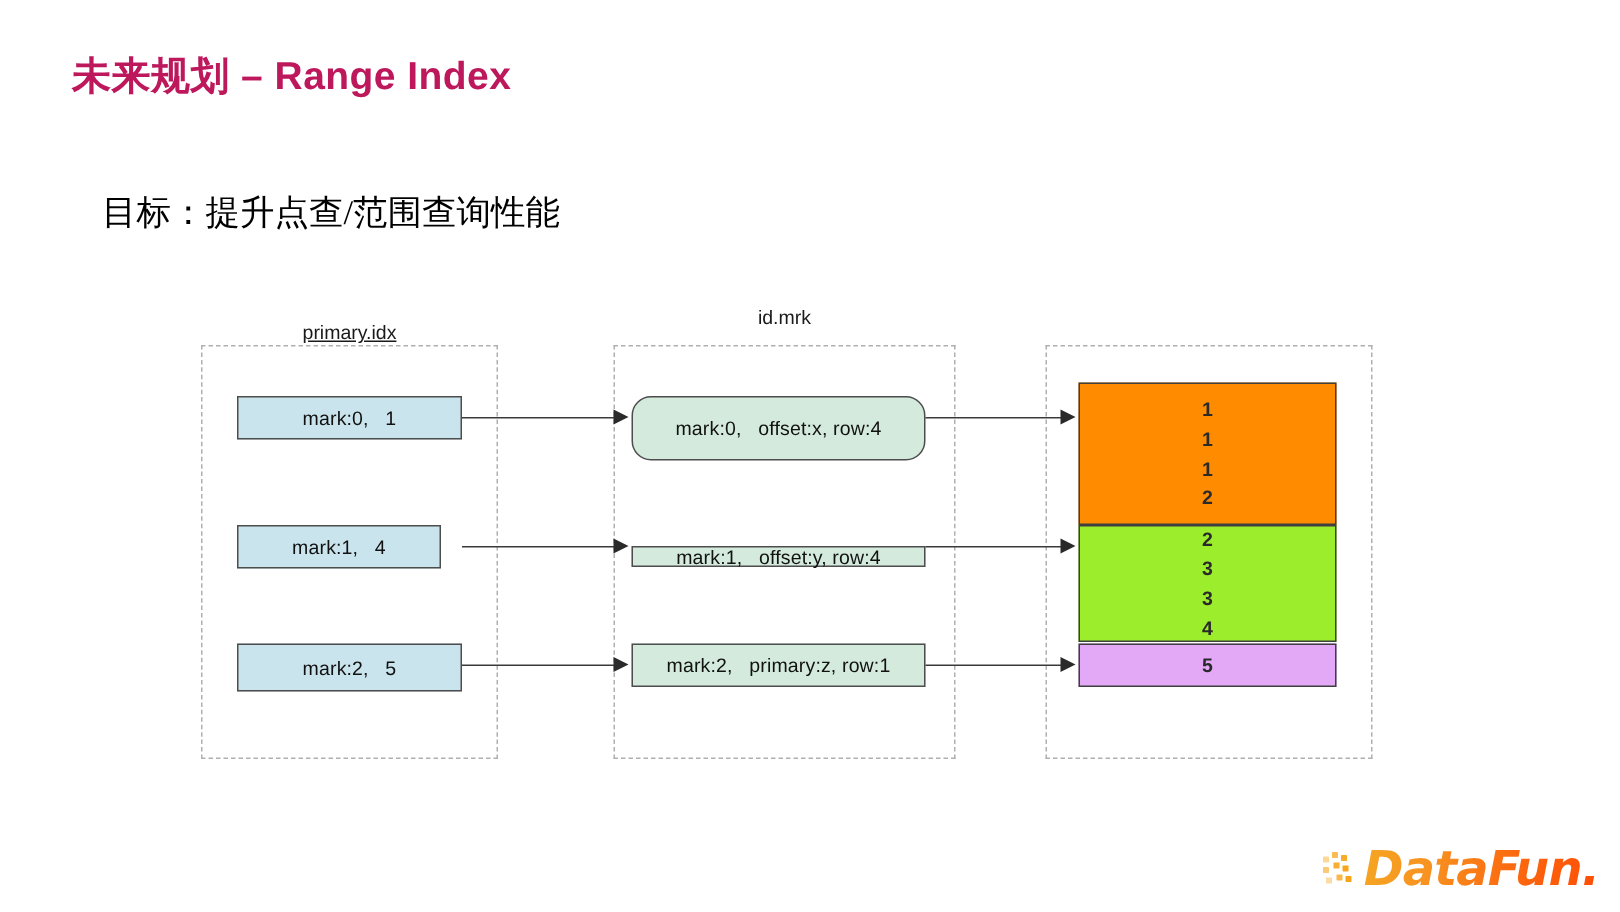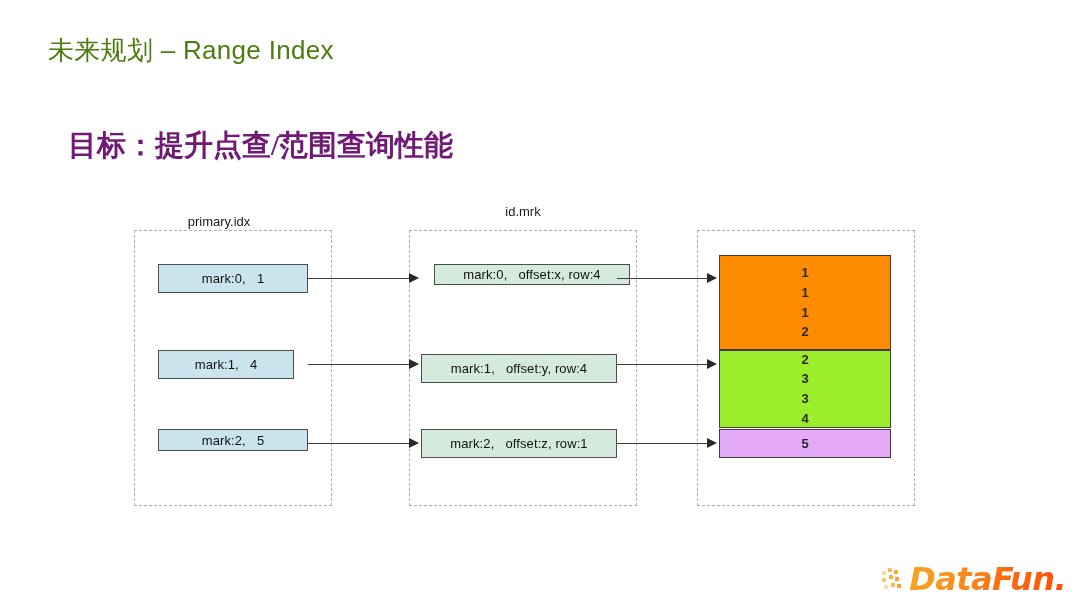--- a/index.html
+++ b/index.html
@@ -15,36 +15,36 @@
     font-family: "Liberation Sans", sans-serif;
     -webkit-font-smoothing: antialiased;
   }
 
   
   .slide-title {
     position: absolute;
     left: 48px;
     top: 33px;
     font-size: 26px;
-    font-weight: 400;
-    color: #4d7c0f;
+    font-weight: 700;
+    color: #be185d;
     letter-spacing: 0.3px;
     white-space: nowrap;
     text-align: center;
   }
 
   
   .slide-subtitle {
     position: absolute;
     left: 68px;
     top: 126px;
     font-family: "Liberation Serif", serif;
-    font-size: 29px;
-    font-weight: 700;
-    color: #701a75;
+    font-size: 23px;
+    font-weight: 400;
+    color: #000000;
     white-space: nowrap;
   }
 
   
   .diagram {
     position: absolute;
     left: 0;
     top: 0;
     width: 1080px;
     height: 608px;
@@ -152,33 +152,33 @@
 </style>
 </head>
 <body>
 
 <div class="slide-title">未来规划 – Range Index</div>
 
 <div class="slide-subtitle">目标：提升点查/范围查询性能</div>
 
 <div class="diagram">
 
-  <div class="group-label" style="left:120px; top:214px; width:198px;">primary.idx</div>
+  <div class="group-label" style="left:134px; top:214px; width:198px;text-decoration:underline;">primary.idx</div>
   <div class="group-box" style="left:134px; top:230px; width:198px; height:276px;"></div>
 
   <div class="node idx" style="left:158px; top:264px; width:150px; height:29px;">mark:0,   1</div>
   <div class="node idx" style="left:158px; top:350px; width:136px; height:29px;">mark:1,   4</div>
-  <div class="node idx" style="left:158px; top:429px; width:150px; height:22px;">mark:2,   5</div>
+  <div class="node idx" style="left:158px; top:429px; width:150px; height:32px;">mark:2,   5</div>
 
   <div class="group-label" style="left:409px; top:204px; width:228px;">id.mrk</div>
   <div class="group-box" style="left:409px; top:230px; width:228px; height:276px;"></div>
 
-  <div class="node mrk" style="left:434px; top:264px; width:196px; height:21px;">mark:0,   offset:x, row:4</div>
-  <div class="node mrk" style="left:421px; top:354px; width:196px; height:29px;">mark:1,   offset:y, row:4</div>
-  <div class="node mrk" style="left:421px; top:429px; width:196px; height:29px;">mark:2,   offset:z, row:1</div>
+  <div class="node mrk" style="left:421px; top:264px; width:196px; height:43px;border-radius:13px;">mark:0,   offset:x, row:4</div>
+  <div class="node mrk" style="left:421px; top:364px; width:196px; height:14px;">mark:1,   offset:y, row:4</div>
+  <div class="node mrk" style="left:421px; top:429px; width:196px; height:29px;">mark:2,   primary:z, row:1</div>
 
   <div class="group-box" style="left:697px; top:230px; width:218px; height:276px;"></div>
 
   <div class="bin-block orange" style="left:719px; top:255px; width:172px; height:95px;">
     <span class="bin-val">1</span>
     <span class="bin-val">1</span>
     <span class="bin-val">1</span>
     <span class="bin-val">2</span>
   </div>
 

